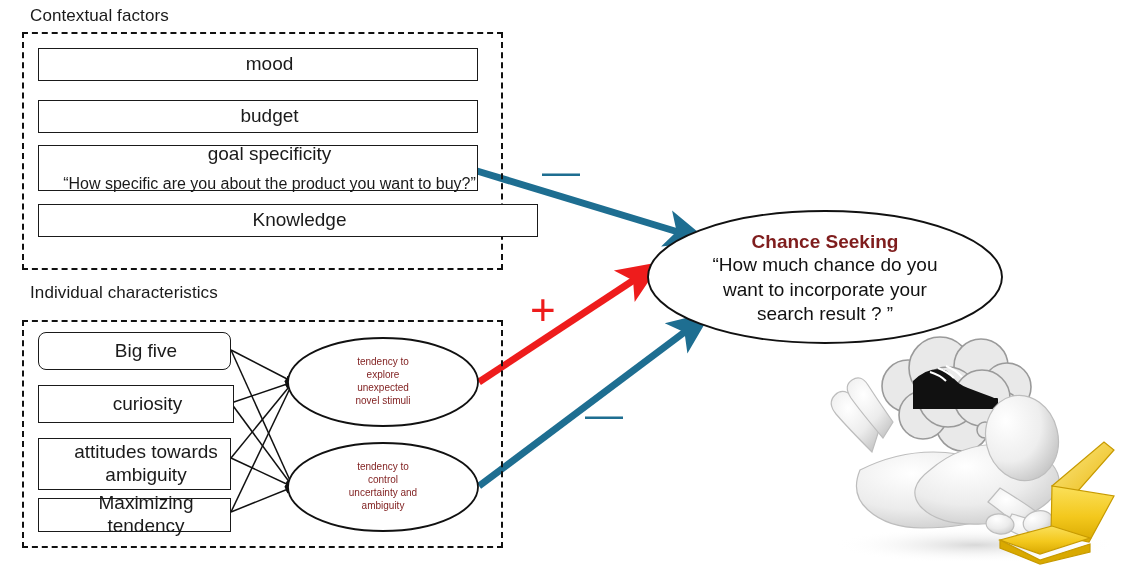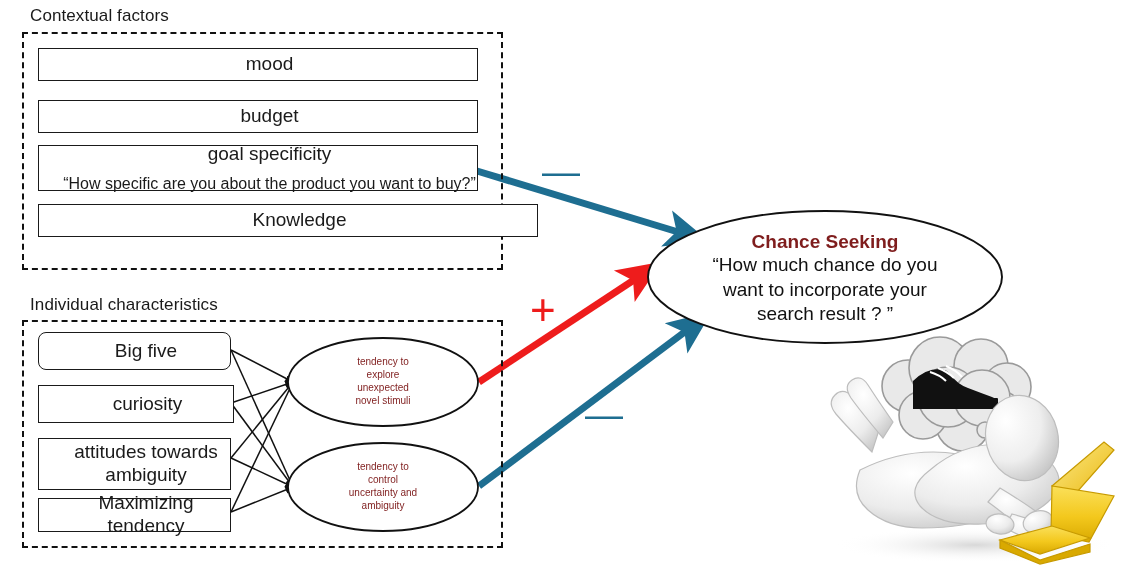--- a/index.html
+++ b/index.html
@@ -94,21 +94,21 @@
 
   <div class="abs fbox layer-boxes" style="left:38px;top:145px;width:440px;height:46px;">
     <div class="t1">goal specificity</div>
     <div class="t2">“How specific are you about the product you want to buy?”</div>
   </div>
 
   <div class="abs fbox layer-boxes" style="left:38px;top:204px;width:500px;height:33px;justify-content:center;">
     <div class="t1">Knowledge</div>
   </div>
 
-  <div class="abs group-label" style="left:30px;top:295px;text-align:right;">Individual characteristics</div>
+  <div class="abs group-label" style="left:30px;top:283px;text-align:right;">Individual characteristics</div>
   <div class="abs dashed-group" style="left:22px;top:320px;width:481px;height:228px;z-index:2;"></div>
 
   <div class="abs fbox layer-boxes" style="left:38px;top:332px;width:193px;height:38px;border-radius:8px;">
     <div class="t-multi">Big five</div>
   </div>
 
   <div class="abs fbox layer-boxes" style="left:38px;top:385px;width:196px;height:38px;">
     <div class="t-multi">curiosity</div>
   </div>
 

